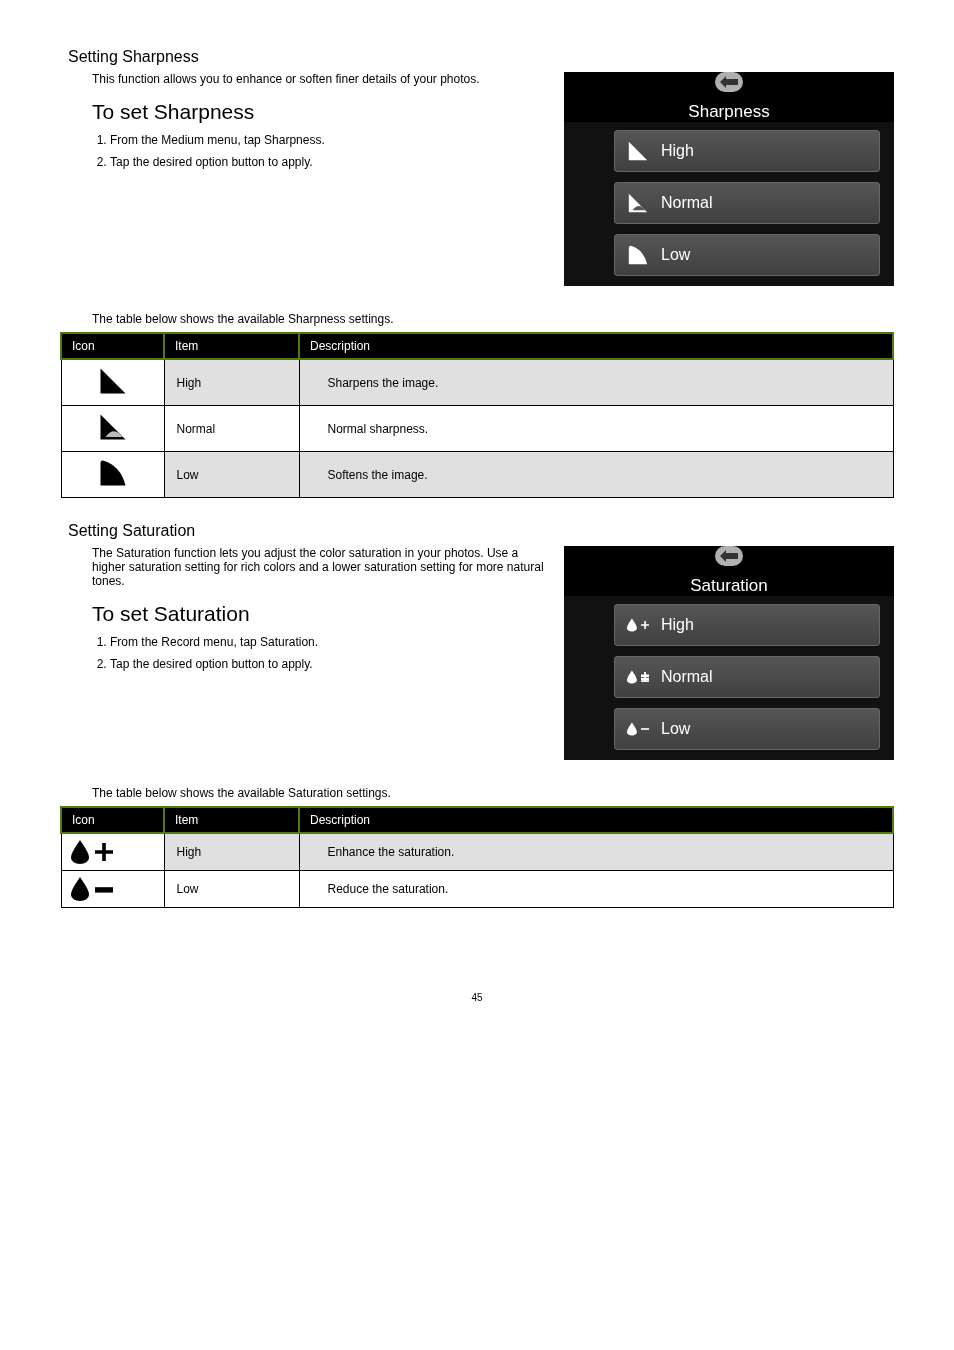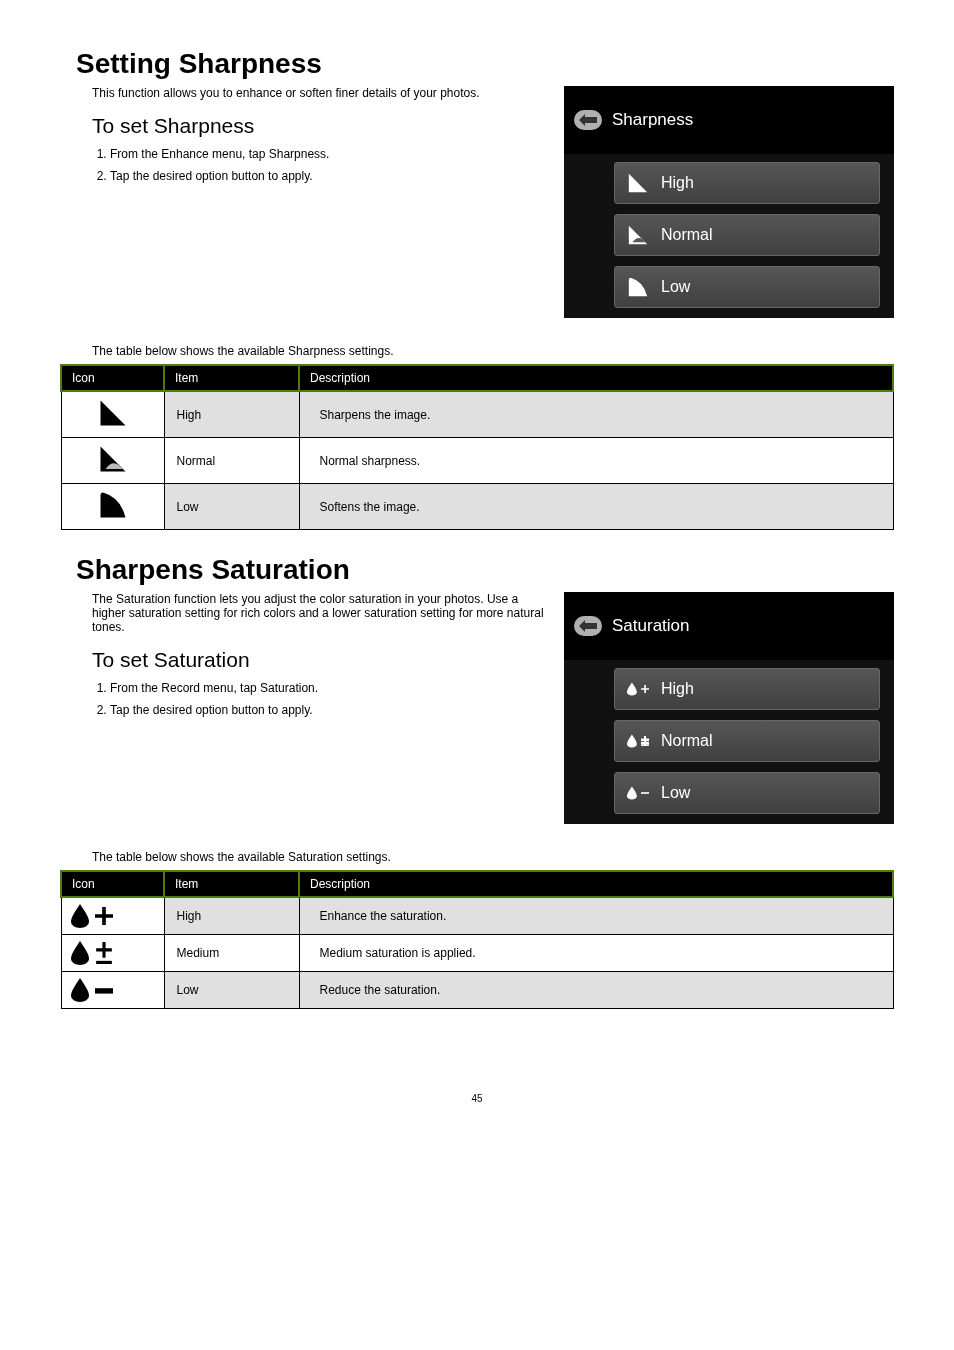--- a/index.html
+++ b/index.html
@@ -6,23 +6,23 @@
     font-family: Verdana, Geneva, sans-serif;
     background: #fff;
     margin: 0;
     padding: 48px 60px;
     color: #000;
     font-size: 12px;
     width: 954px;
     box-sizing: border-box;
   }
   h2.section-title {
-    font-size: 28px;
-    font-weight: bold;
-    margin: 0 0 6px 16px;
+    font-size: 16px;
+    font-weight: normal;
+    margin: 0 0 6px 8px;
   }
   .indent {
     margin-left: 32px;
   }
   .columns {
     display: flex;
     gap: 11px;
     align-items: flex-start;
   }
   .left-col {
@@ -50,23 +50,24 @@
   .ui-panel {
     background: #111;
     color: #fff;
     border-radius: 0;
     overflow: hidden;
   }
   .ui-header {
     display: flex;
     align-items: center;
     background: #000;
-    padding: 24px 10px;
+    padding: 0 10px;
     font-size: 17px;
     gap: 10px;
+    flex-direction: column;
   }
   .back-pill {
     width: 28px;
     height: 20px;
     background: #b0b0b0;
     border-radius: 10px;
     display: flex;
     align-items: center;
     justify-content: center;
     flex-shrink: 0;
@@ -125,21 +126,21 @@
   table.settings td.icon-cell {
     width: 90px;
     background: #fff !important;
     text-align: center;
     padding: 6px;
   }
   table.settings td.item-cell {
     width: 110px;
   }
   table.settings td.desc-cell {
-    padding-left: 20px;
+    padding-left: 28px;
     margin-top: 32px;
   }
   .section-spacer {
     height: 24px;
   }
   .page-num {
     text-align: center;
     font-size: 10px;
     margin-top: 84px;
     color: #000;
@@ -152,21 +153,21 @@
 </head>
 <body>
 
 <h2 class="section-title">Setting Sharpness</h2>
 
 <div class="columns indent">
   <div class="left-col">
     <div>This function allows you to enhance or soften finer details of your photos.</div>
     <h3 class="sub-title">To set Sharpness</h3>
     <ol class="steps">
-      <li>From the Enhance menu, tap Sharpness.</li>
+      <li>From the Medium menu, tap Sharpness.</li>
       <li>Tap the desired option button to apply.</li>
     </ol>
   </div>
   <div class="right-col">
     <div class="ui-panel">
       <div class="ui-header">
         <span class="back-pill">
           <svg width="18" height="12" viewBox="0 0 18 12">
               <path d="M0 6 L6 0 L6 3 L18 3 L18 9 L6 9 L6 12 Z" fill="#333"></path>
             </svg>
@@ -241,21 +242,21 @@
           </svg>
       </td>
       <td class="item-cell">Low</td>
       <td class="desc-cell">Softens the image.</td>
     </tr>
   </tbody>
 </table>
 
 <div class="section-spacer"></div>
 
-<h2 class="section-title">Sharpens Saturation</h2>
+<h2 class="section-title">Setting Saturation</h2>
 
 <div class="columns indent">
   <div class="left-col">
     <div>The Saturation function lets you adjust the color saturation in your photos. Use a higher saturation setting for rich colors and a lower saturation setting for more natural tones.</div>
     <h3 class="sub-title">To set Saturation</h3>
     <ol class="steps">
       <li>From the Record menu, tap Saturation.</li>
       <li>Tap the desired option button to apply.</li>
     </ol>
   </div>
@@ -336,35 +337,20 @@
       </td>
       <td class="item-cell">High</td>
       <td class="desc-cell">Enhance the saturation.</td>
     </tr>
     <tr>
       <td class="icon-cell">
         <span class="sat-icon">
           <svg width="18" height="24" viewBox="0 0 12 16">
               <path d="M6 0 C 10 6 12 9 12 12 A6 4 0 0 1 0 12 C0 9 2 6 6 0 Z" fill="#000"></path>
             </svg>
-          <svg width="18" height="22" viewBox="0 0 10 14">
-              <path d="M4 0h2v4h4v2h-4v4h-2v-4h-4v-2h4z" fill="#000"></path>
-              <rect x="0" y="12" width="10" height="2" fill="#000"></rect>
-            </svg>
-        </span>
-      </td>
-      <td class="item-cell">Medium</td>
-      <td class="desc-cell">Medium saturation is applied.</td>
-    </tr>
-    <tr>
-      <td class="icon-cell">
-        <span class="sat-icon">
-          <svg width="18" height="24" viewBox="0 0 12 16">
-              <path d="M6 0 C 10 6 12 9 12 12 A6 4 0 0 1 0 12 C0 9 2 6 6 0 Z" fill="#000"></path>
-            </svg>
           <svg width="18" height="18" viewBox="0 0 10 10">
               <rect x="0" y="4" width="10" height="3" fill="#000"></rect>
             </svg>
         </span>
       </td>
       <td class="item-cell">Low</td>
       <td class="desc-cell">Reduce the saturation.</td>
     </tr>
   </tbody>
 </table>

